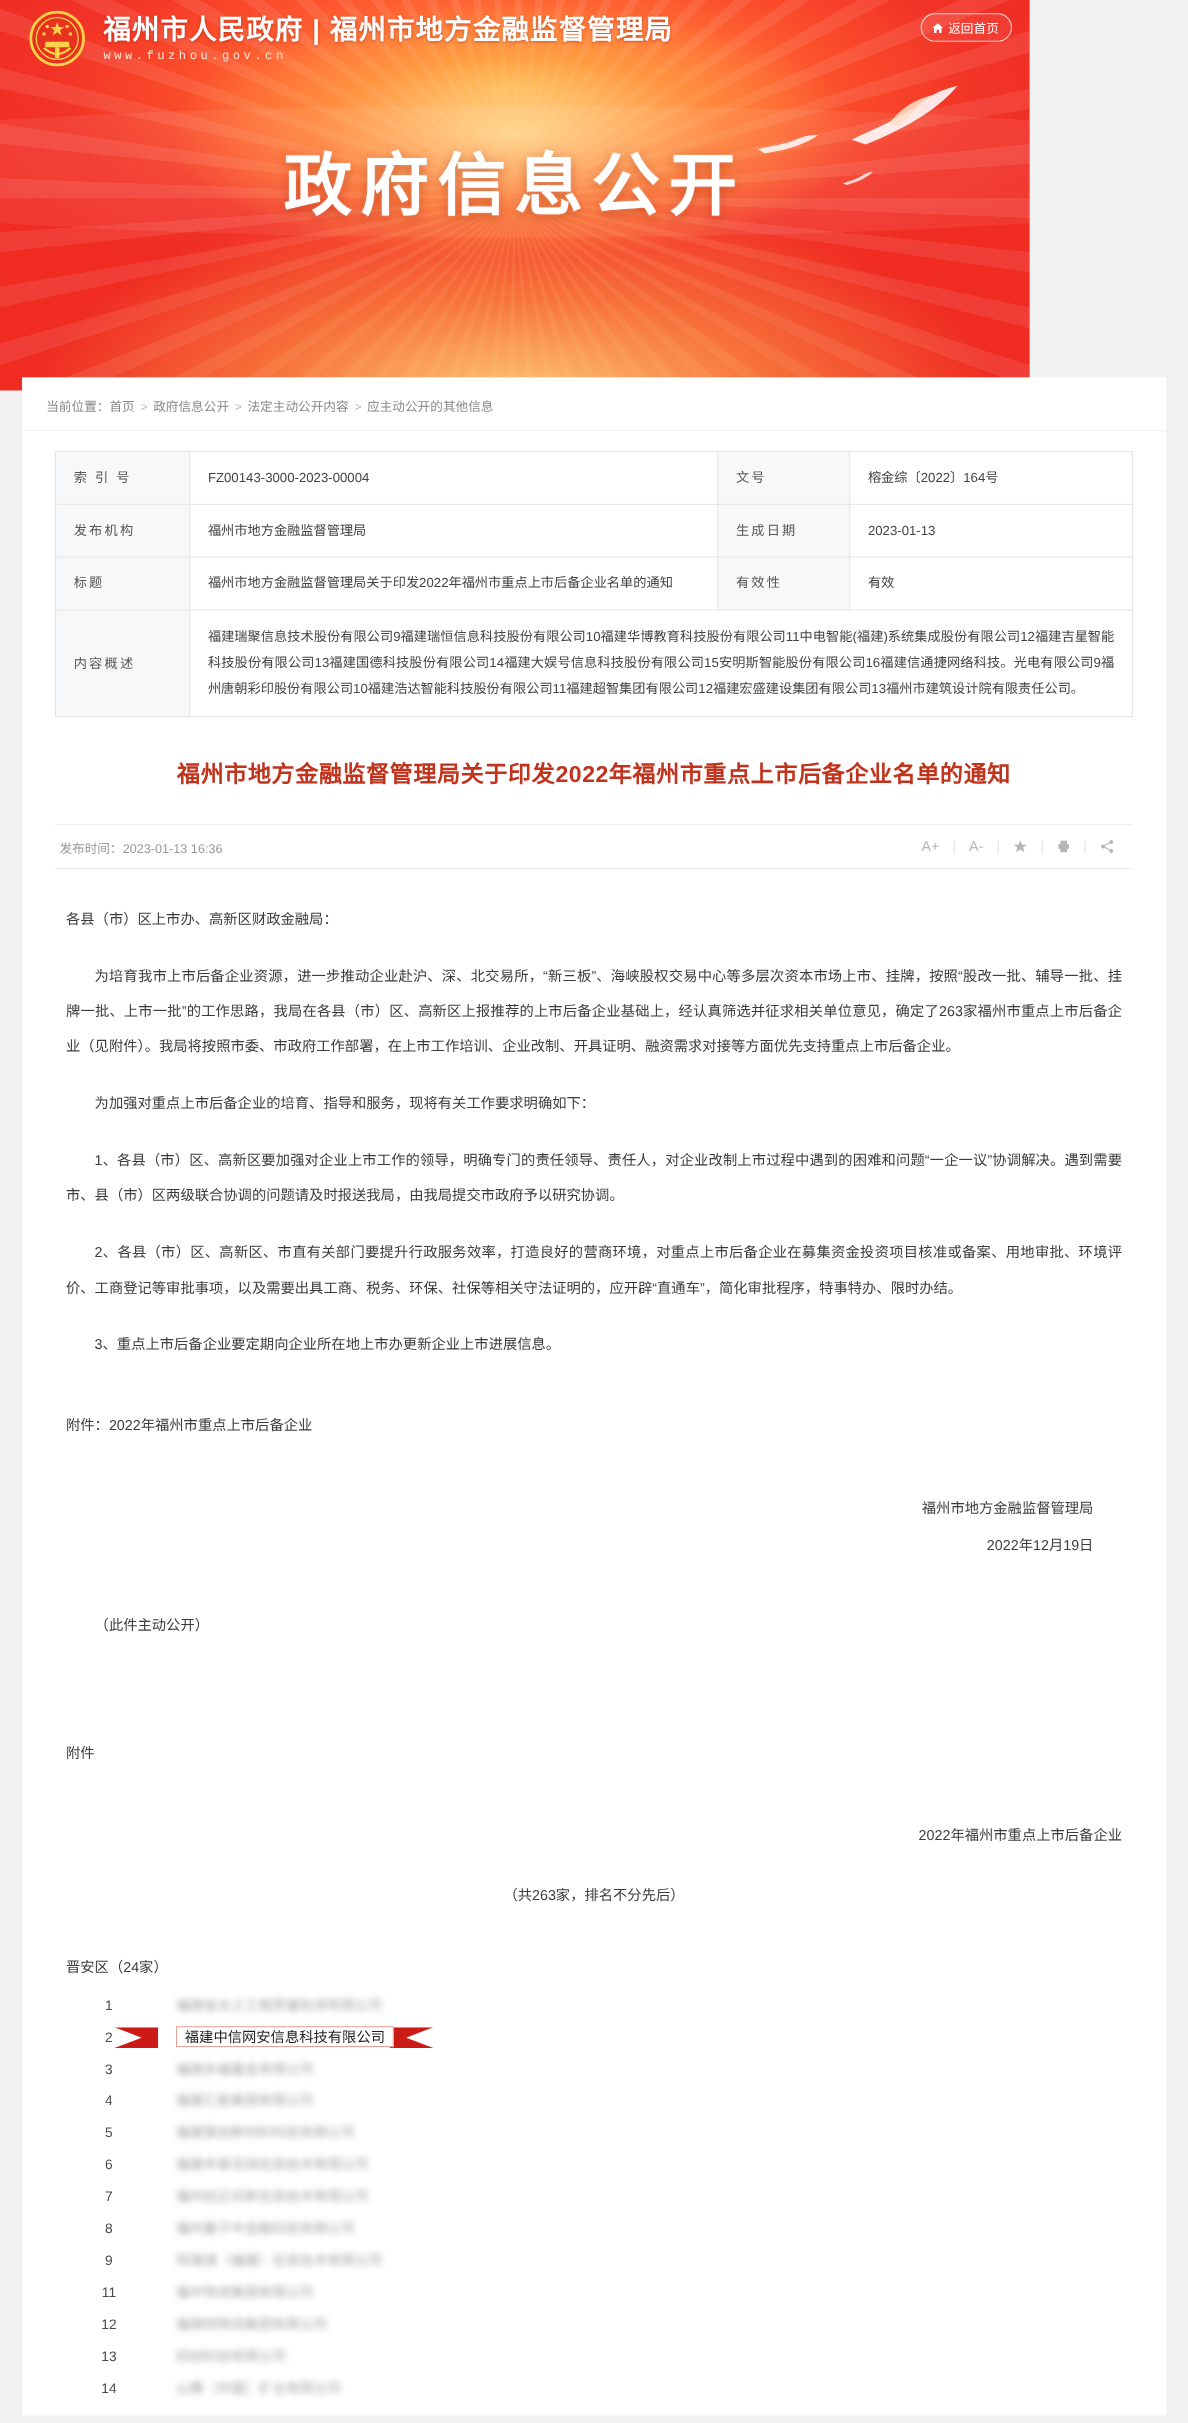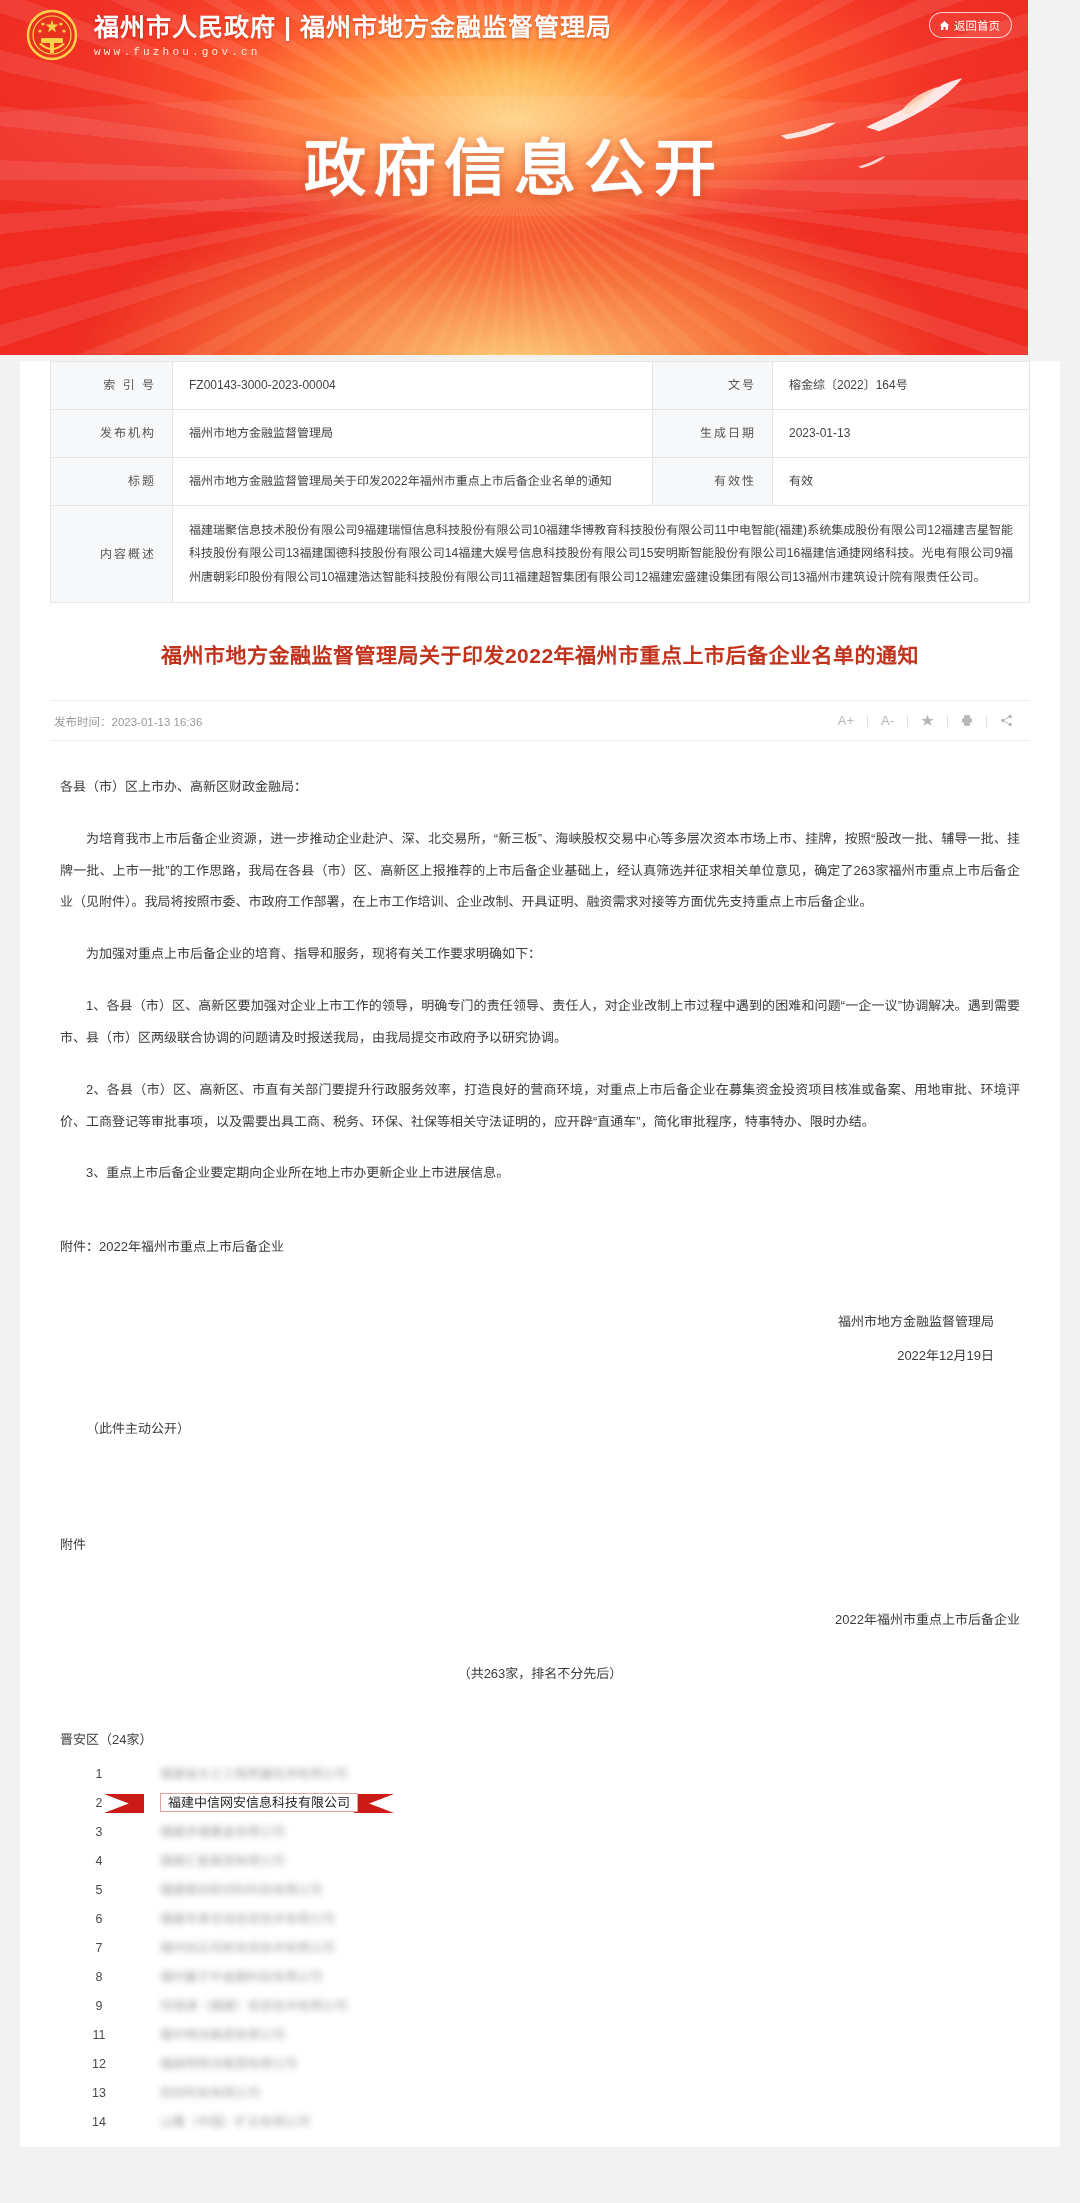--- a/index.html
+++ b/index.html
@@ -8,21 +8,21 @@
     width: 1080px;
     font-family: "Liberation Sans", "DejaVu Sans", sans-serif;
     background: #f2f2f2;
     color: #333;
     -webkit-font-smoothing: antialiased;
   }
 
   
   .banner {
     position: relative;
-    width: 1028px;
+    width: 936px;
     height: 355px;
     overflow: hidden;
     background: radial-gradient(ellipse 560px 200px at 50% 22%, #ffb347 0%, #ff8a3d 18%, #ff6b35 35%, #fa4b2a 55%, #f23327 75%, #ef2b22 100%);
   }
   .banner-rays {
     position: absolute;
     top: -170px; left: 50%;
     width: 1300px; height: 700px;
     margin-left: -650px;
     background: repeating-conic-gradient(from 0deg at 50% 50%,
@@ -153,21 +153,21 @@
     color: #444;
   }
   .meta-table td {
     border: 1px solid #e6e6e6;
     padding: 13px 16px;
     line-height: 1.75;
     vertical-align: middle;
   }
   .meta-table td.label {
     background: #f7f8fa;
-    text-align: right;
+    text-align: left;
     color: #555;
     width: 122px;
     letter-spacing: 2px;
     white-space: nowrap;
     margin-top: 40px;
   }
   .meta-table td.value { background: #fff; margin-left: 10px; }
   .meta-table td.value-wide { width: 480px; }
   .meta-table td.label-r { width: 120px; }
   .meta-table td.summary { line-height: 1.95; text-align: justify; }
@@ -336,20 +336,23 @@
       </svg>
       <span>返回首页</span>
     </div>
   </div>
 
   <div class="banner-title">政府信息公开</div>
 </div>
 
 <div class="sheet">
 
+  <div class="breadcrumb">
+    <span>当前位置：</span><span class="crumb">首页</span><span class="sep">&gt;</span><span class="crumb">政府信息公开</span><span class="sep">&gt;</span><span class="crumb">法定主动公开内容</span><span class="sep">&gt;</span><span class="crumb">应主动公开的其他信息</span>
+  </div>
 
   <table class="meta-table">
     <tbody>
       <tr>
         <td class="label">索 引 号</td>
         <td class="value value-wide">FZ00143-3000-2023-00004</td>
         <td class="label label-r">文号</td>
         <td class="value">榕金综〔2022〕164号</td>
       </tr>
       <tr>

